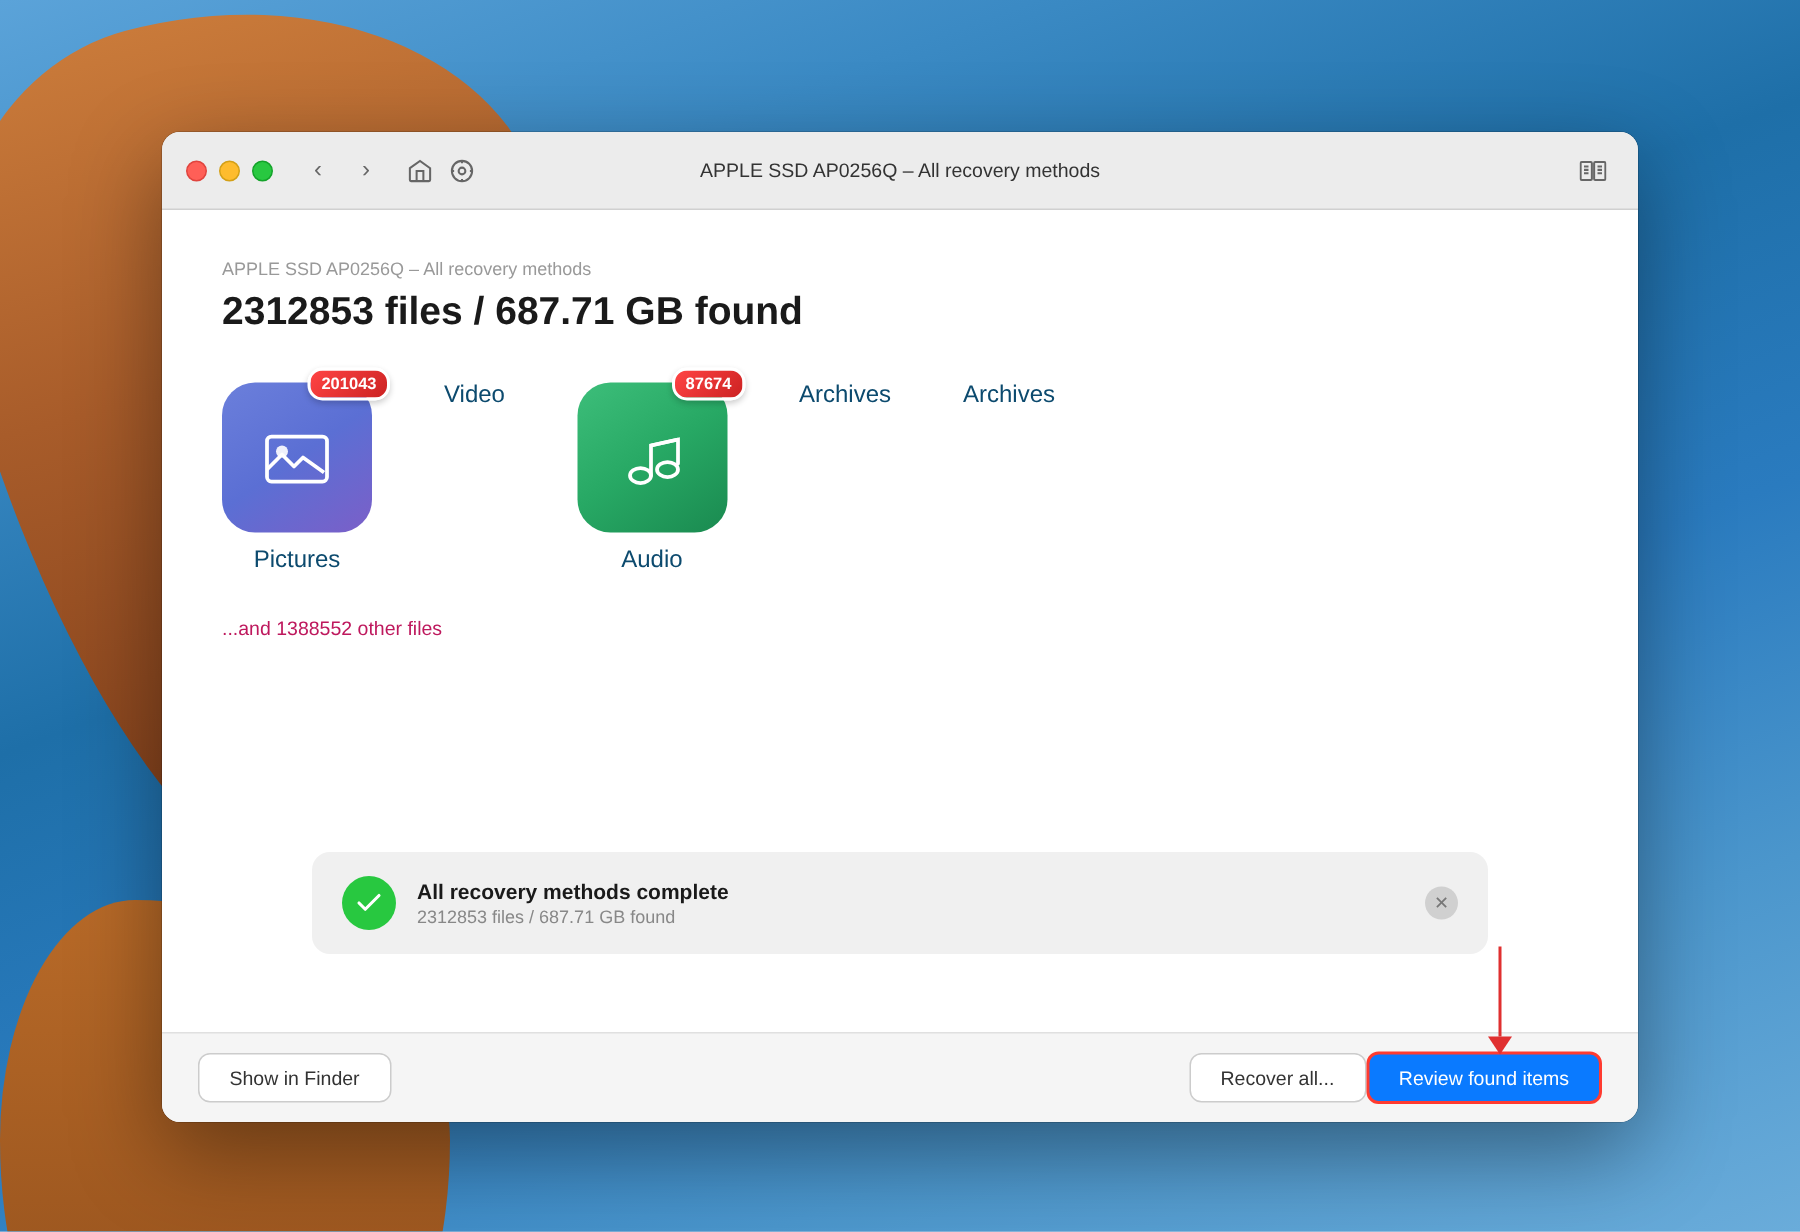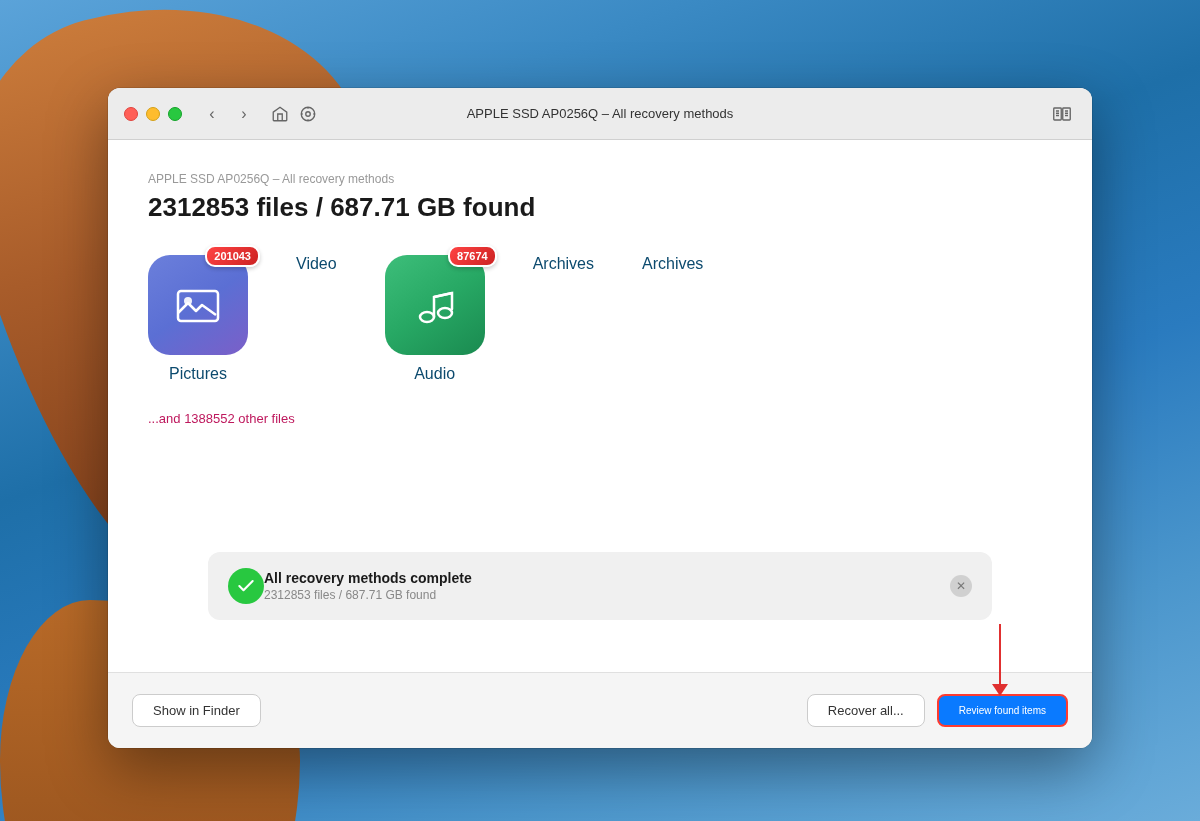--- a/index.html
+++ b/index.html
@@ -241,20 +241,21 @@
       margin-top: 4px;
     }
 
     
     .status-notification {
       background: #f0f0f0;
       border-radius: 12px;
       padding: 16px 20px;
       display: flex;
       align-items: center;
+      gap: 14px;
       margin: 0 60px 20px;
       position: relative;
     }
 
     .status-icon-wrap {
       width: 36px;
       height: 36px;
       background: #28c840;
       border-radius: 50%;
       display: flex;
@@ -285,21 +286,21 @@
       background: #d0d0d0;
       border: none;
       cursor: pointer;
       display: flex; align-items: center; justify-content: center;
       color: #777;
       font-size: 12px;
     }
 
     
     .footer {
-      height: 76px;
+      height: 60px;
       background: #f5f5f5;
       border-top: 1px solid #e0e0e0;
       display: flex;
       align-items: center;
       padding: 0 24px;
       flex-shrink: 0;
     }
 
     .btn-show-finder {
       padding: 8px 20px;
@@ -308,42 +309,42 @@
       border-radius: 8px;
       font-size: 13px;
       color: #333;
       cursor: pointer;
       font-family: inherit;
     }
 
     .right-btns {
       margin-left: auto;
       display: flex;
-      gap: 12px;
+      align-items: center;
       position: relative;
       padding-left: 36px;
     }
 
     .btn-recover {
       padding: 8px 20px;
       background: white;
       border: 1px solid #ccc;
       border-radius: 8px;
       font-size: 13px;
       color: #333;
       cursor: pointer;
       font-family: inherit;
     }
 
     .btn-review {
       padding: 8px 20px;
       background: #0a7aff;
       border: 2px solid #ff3b30;
       border-radius: 8px;
-      font-size: 10px;
+      font-size: 13px;
       color: white;
       cursor: pointer;
       font-family: inherit;
       font-weight: 500;
     }
 
     .arrow-down {
       position: absolute;
       right: 60px;
       top: -70px;

